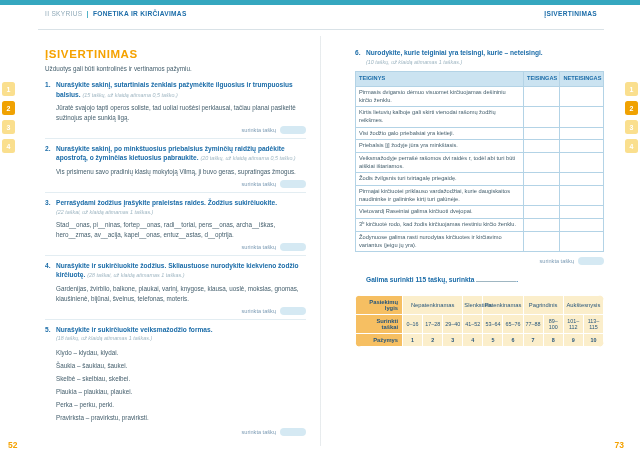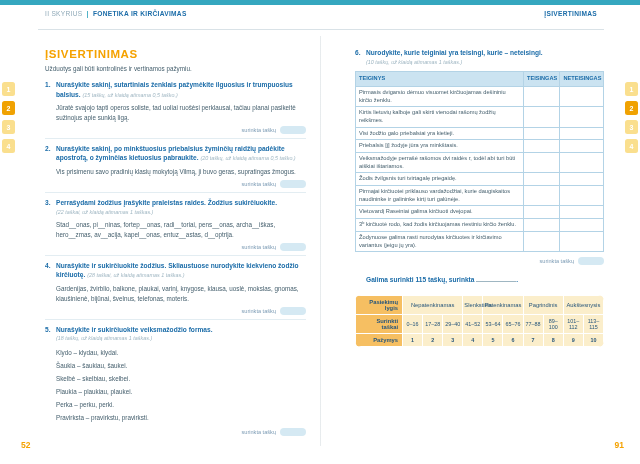--- a/index.html
+++ b/index.html
@@ -54,21 +54,21 @@
 
   
   .grade-wrap{margin-top:12px;border-radius:6px;overflow:hidden;background:#fbeecb;}
   table.grade{border-collapse:collapse;width:100%;table-layout:fixed;}
   table.grade th{background:#f6bf62;color:#27567b;font-size:5.8px;font-weight:bold;text-align:right;padding:3px 4px;border:1px solid #ffffff;width:38px;}
   table.grade td{background:#fbeecb;color:#27567b;font-size:5.4px;text-align:center;padding:3px 1px;border:1px solid #ffffff;}
   table.grade tr.levels td{font-size:5.8px;}
   table.grade tr.grades td{font-weight:bold;}
 
   .pagenum{position:absolute;bottom:14px;color:#f5a201;font-weight:bold;font-size:8.5px;}
-  .pagenum.pl{left:21px;}
+  .pagenum.pl{left:8px;}
   .pagenum.pr{right:16px;}
 </style>
 </head>
 <body>
 
 <div class="sheet">
   <div class="topstrip"></div>
 
   <div class="header">
     <div class="hl">
@@ -299,14 +299,14 @@
             <td>9</td>
             <td>10</td>
           </tr>
         </tbody>
           </table>
       </div>
     </div>
   </div>
 
   <div class="pagenum pl">52</div>
-  <div class="pagenum pr">91</div>
+  <div class="pagenum pr">73</div>
 </div>
 
 </body></html>

